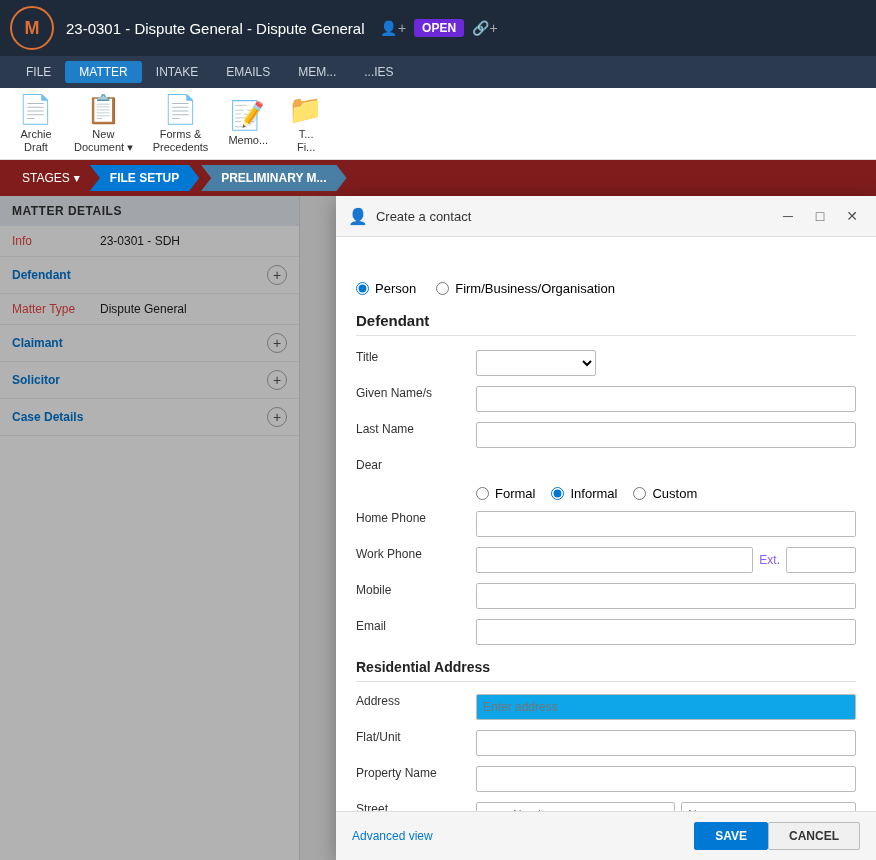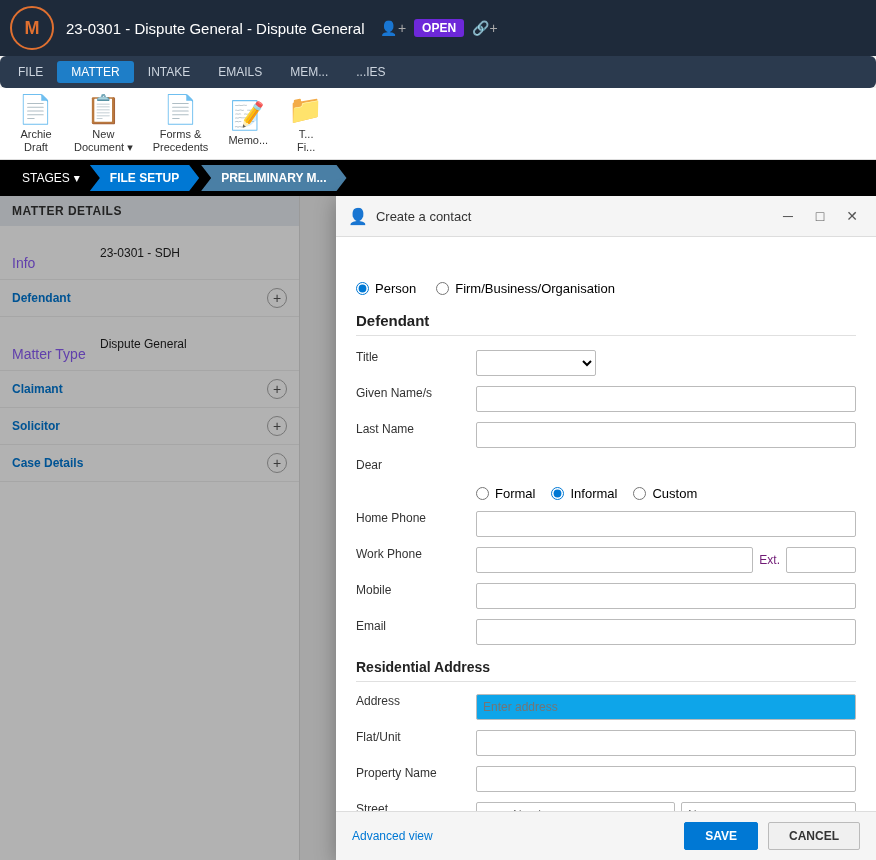--- a/index.html
+++ b/index.html
@@ -44,22 +44,21 @@
       font-size: 12px;
       font-weight: bold;
     }
 
     
     .ribbon-nav {
       background: #2b3a4e;
       display: flex;
       align-items: center;
       height: 32px;
-      padding: 0 4px;
-      border-radius: 6px;
+      padding: 0 12px;
     }
     .ribbon-nav-item {
       color: #cdd5df;
       padding: 4px 14px;
       font-size: 12px;
       cursor: pointer;
       border-radius: 3px;
     }
     .ribbon-nav-item.active {
       background: #1e7ec8;
@@ -94,21 +93,21 @@
       color: #333;
       text-align: center;
       line-height: 1.2;
     }
     .ribbon-icon-red { color: #c0392b; }
     .ribbon-icon-blue { color: #2980b9; }
     .ribbon-icon-gray { color: #555; }
 
     
     .stages-bar {
-      background: #000000;
+      background: #7f1d1d;
       color: white;
       display: flex;
       align-items: center;
       height: 36px;
       padding: 0 12px;
       gap: 0;
     }
     .stages-btn {
       color: white;
       font-size: 12px;
@@ -153,24 +152,23 @@
       letter-spacing: 0.5px;
     }
     .sidebar-row {
       display: flex;
       align-items: center;
       padding: 8px 12px;
       border-bottom: 1px solid #eee;
       gap: 8px;
     }
     .sidebar-label {
-      color: #8b5cf6;
-      font-size: 14px;
+      color: #ef4444;
+      font-size: 12px;
       min-width: 80px;
-      margin-top: 21px;
     }
     .sidebar-value {
       color: #222;
       font-size: 12px;
     }
     .sidebar-item-row {
       display: flex;
       align-items: center;
       justify-content: space-between;
       padding: 8px 12px;
@@ -308,21 +306,21 @@
     }
 
     .phone-row {
       display: flex;
       align-items: center;
       gap: 6px;
       flex: 1;
     }
     .ext-label {
       font-size: 12px;
-      color: #701a75;
+      color: #8b5cf6;
     }
     .ext-input {
       width: 70px;
       height: 26px;
       border: 1px solid #bbb;
       border-radius: 2px;
       padding: 2px 6px;
       font-size: 12px;
     }
 
@@ -346,21 +344,20 @@
     }
 
     
     .modal-footer {
       background: #f5f5f5;
       border-top: 1px solid #ddd;
       display: flex;
       align-items: center;
       justify-content: flex-end;
       padding: 10px 16px;
-      gap: 10px;
     }
     .advanced-link {
       color: #0078d4;
       font-size: 12px;
       cursor: pointer;
       margin-right: auto;
       text-decoration: none;
     }
     .btn {
       padding: 6px 20px;

